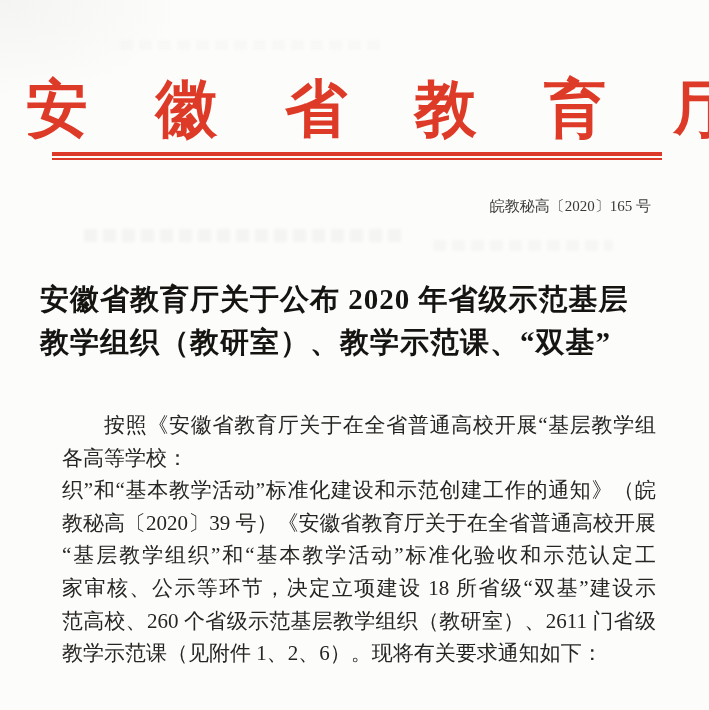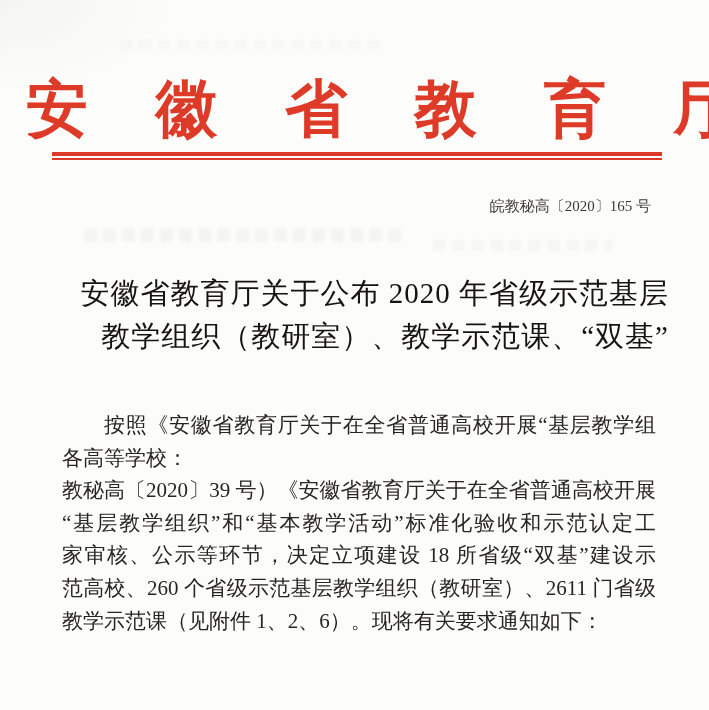--- a/index.html
+++ b/index.html
@@ -57,27 +57,27 @@
     right: 58px;
     font-size: 15px;
     line-height: 28px;
     color: #3a3935;
     white-space: nowrap;
   }
 
   
   .title {
     position: absolute;
-    top: 272px;
+    top: 278px;
     left: 40px;
     right: 40px;
-    text-align: right;
+    text-align: left;
     font-size: 29px;
     line-height: 43px;
-    font-weight: 400;
+    font-weight: 700;
     color: #151411;
     letter-spacing: 1px;
   }
 
   
   .body-text {
     position: absolute;
     top: 409px;
     left: 62px;
     width: 594px;
@@ -130,20 +130,21 @@
   <div class="doc-number">皖教秘高〔2020〕165 号</div>
 
   <div class="title">
     <div>安徽省教育厅关于公布 2020 年省级示范基层</div>
     <div>教学组织（教研室）、教学示范课、“双基”</div>
   </div>
 
   <div class="body-text">
     <div class="line just indent">按照《安徽省教育厅关于在全省普通高校开展“基层教学组</div>
     <div class="line">各高等学校：</div>
+    <div class="line just">织”和“基本教学活动”标准化建设和示范创建工作的通知》（皖</div>
     <div class="line just">教秘高〔2020〕39 号）《安徽省教育厅关于在全省普通高校开展</div>
     <div class="line just">“基层教学组织”和“基本教学活动”标准化验收和示范认定工</div>
     <div class="line just">家审核、公示等环节，决定立项建设 18 所省级“双基”建设示</div>
     <div class="line just">范高校、260 个省级示范基层教学组织（教研室）、2611 门省级</div>
     <div class="line">教学示范课（见附件 1、2、6）。现将有关要求通知如下：</div>
   </div>
 
 </div>
 
 </body></html>

